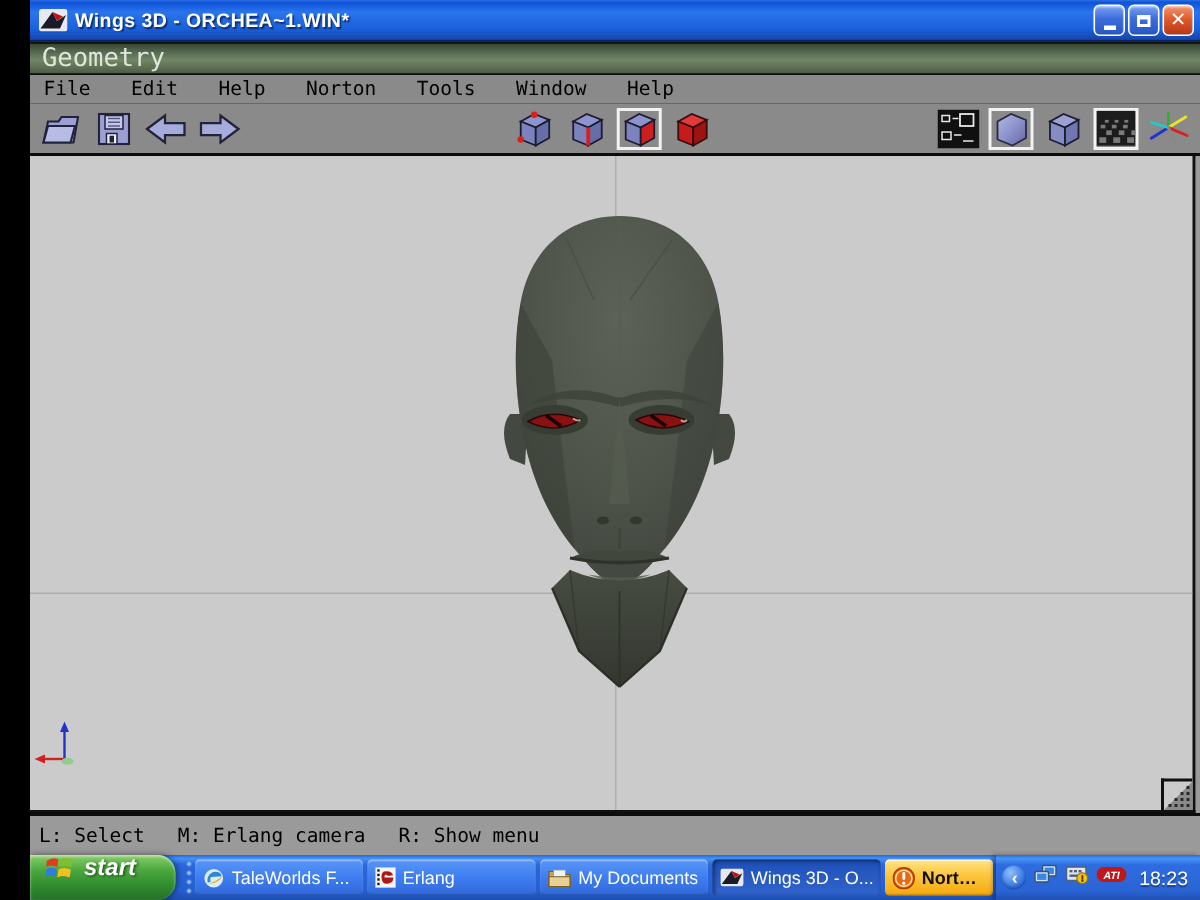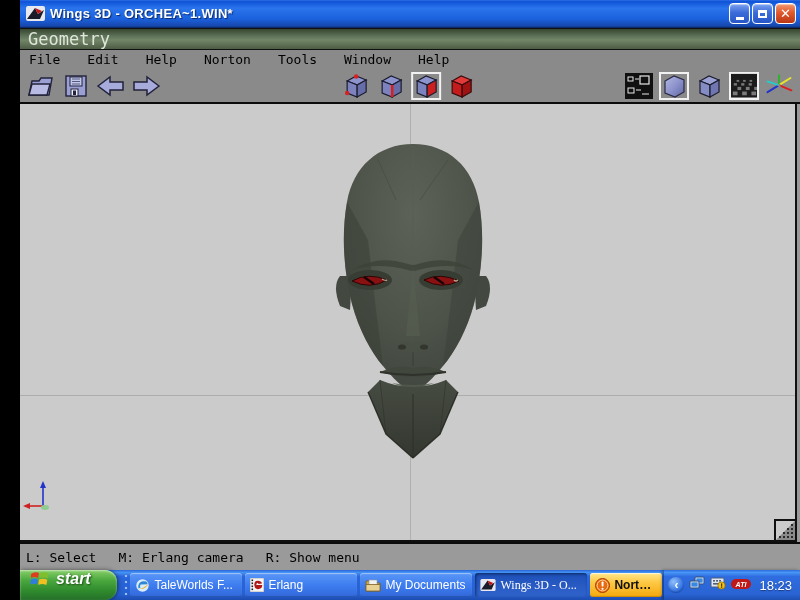--- a/index.html
+++ b/index.html
@@ -104,21 +104,21 @@
     background-size:8px 6px; background-repeat:repeat-y;
   }
   .taskitems { display:flex; align-items:center; gap:3px; flex:1 1 auto; }
   .taskbtn {
     height:24px; width:112px; display:flex; align-items:center; padding:0 5px; gap:4px;
     border-radius:3px; background:linear-gradient(180deg,#5a97f7 0%,#3e7df0 50%,#3168da 100%);
     box-shadow:inset 0 1px 1px rgba(255,255,255,.45), inset 0 -1px 1px rgba(0,0,0,.2);
     color:#fff; font-size:12px; white-space:nowrap; overflow:hidden;
   }
   .taskbtn.pressed { background:linear-gradient(180deg,#1c4fb8 0%,#2a5cc4 60%,#2f63cc 100%);
-    box-shadow:inset 1px 1px 3px rgba(0,0,0,.5);font-family:Liberation Serif, serif; }
+    box-shadow:inset 1px 1px 3px rgba(0,0,0,.5); }
   .taskbtn.norton { width:72px; color:#101010; font-weight:bold;
     background:linear-gradient(180deg,#ffe68a 0%,#fdc843 40%,#f4a90c 100%);
     box-shadow:inset 0 1px 1px rgba(255,255,255,.7), inset 0 -1px 1px rgba(140,90,0,.4); }
   .taskbtn .tlabel { overflow:hidden; text-overflow:ellipsis; }
   .ticon { flex:0 0 auto; display:flex; }
 
   .tray { flex:0 0 auto; display:flex; align-items:center; gap:5px; padding:0 8px 0 4px;
     margin-left:2px; box-shadow:-2px 0 3px rgba(0,0,0,.35);
     background:linear-gradient(180deg,#2b6ade 0%,#4896f5 8%,#2e6ce0 22%,#2а64d4 80%,#1e50b4 100%);
     background:linear-gradient(180deg,#2b6ade 0%,#4896f5 8%,#2e6ce0 22%,#2a64d4 80%,#1e50b4 100%);

